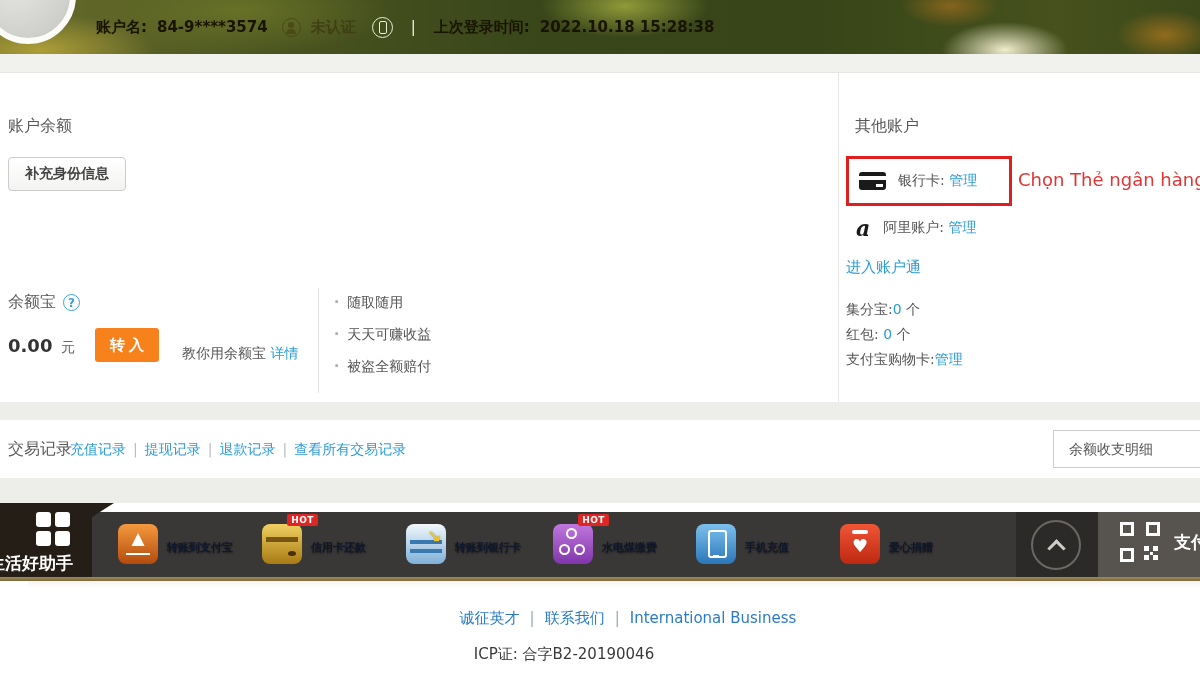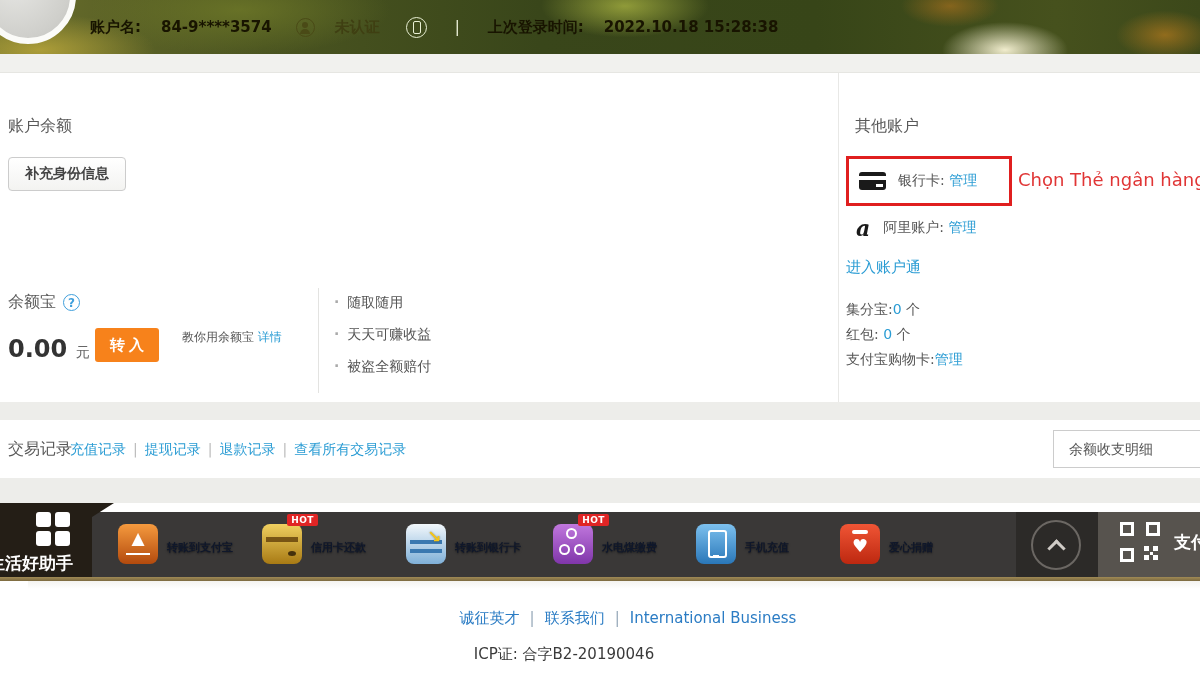--- a/index.html
+++ b/index.html
@@ -14,21 +14,21 @@
       radial-gradient(ellipse 70px 30px at 950px 6px, rgba(190,120,30,.55), rgba(190,120,30,0) 70%),
       radial-gradient(ellipse 70px 35px at 1165px 35px, rgba(200,130,30,.6), rgba(200,130,30,0) 70%),
       radial-gradient(ellipse 120px 45px at 625px 6px, rgba(180,190,70,.7), rgba(180,190,70,0) 70%),
       radial-gradient(ellipse 160px 50px at 40px 50px, rgba(190,170,60,.8), rgba(190,170,60,0) 72%),
       radial-gradient(ellipse 200px 60px at 240px 10px, rgba(110,120,40,.8), rgba(110,120,40,0) 75%),
       linear-gradient(90deg,#6a6e2c 0%,#4a5420 22%,#39461a 45%,#374518 68%,#46511d 88%,#3c481a 100%);
   }
   .avatar { position:absolute; left:-20px; top:-52px; width:96px; height:96px; border-radius:50%;
     background:radial-gradient(circle at 35% 35%, #e6e6e3, #cfcfcb 70%, #c2c2be);
     border:6px solid #fbfbf8; }
-  .topbar-row { position:absolute; left:90px; top:0; height:54px; display:flex; align-items:center; gap:20px; }
+  .topbar-row { position:absolute; left:96px; top:0; height:54px; display:flex; align-items:center; gap:10px; }
   .tb-dark { color:#181400; font-weight:bold; font-size:15px; }
   .tb-olive { color:#3f3f12; font-weight:bold; font-size:15px; }
   .tb-sep { color:#eef2dc; font-size:15px; margin:0 8px; }
   .person-icon { width:19px; height:19px; border:1.5px solid #4a4a16; border-radius:50%; position:relative; margin-left:4px; }
   .person-icon::before { content:""; position:absolute; left:5px; top:3px; width:6px; height:6px; border-radius:50%; background:#4a4a16; }
   .person-icon::after { content:""; position:absolute; left:3px; top:10px; width:10px; height:5px; border-radius:5px 5px 0 0; background:#4a4a16; }
   .phone-icon { width:21px; height:21px; border:1.5px solid #e9f0d4; border-radius:50%; position:relative; margin-left:6px; }
   .phone-icon::before { content:""; position:absolute; left:6px; top:3.5px; width:6px; height:11px; border:1.5px solid #e9f0d4; border-radius:2px; }
 
   
@@ -40,24 +40,24 @@
 
   .supplement-btn { position:absolute; left:8px; top:84px; padding:7px 16px; font-size:14px; font-weight:bold;
     color:#444; background:linear-gradient(180deg,#ffffff,#f3f3f1); border:1px solid #ccc; border-radius:4px; cursor:pointer; }
   .supplement-desc { position:absolute; left:8px; top:130px; font-size:14px; color:#555; }
   a.blue { color:#2a9cd4; text-decoration:none; cursor:pointer; }
 
   .yuebao-title { position:absolute; left:8px; top:219px; font-size:16px; color:#595959; display:flex; align-items:center; gap:7px; }
   .help-icon { display:inline-block; width:17px; height:17px; border:1.5px solid #3f9fdc; border-radius:50%;
     color:#3f9fdc; font-size:12px; font-weight:bold; text-align:center; line-height:16px; cursor:pointer; }
   .amount-row { position:absolute; left:8px; top:262px; font-size:14px; color:#666; }
-  .amount { font-size:24px; font-weight:bold; color:#333; margin-right:4px; }
+  .amount { font-size:18px; font-weight:bold; color:#333; margin-right:4px; }
   .transfer-btn { position:absolute; left:95px; top:255px; width:64px; height:34px; background:#f7821b; border:none;
     border-radius:3px; color:#fff; font-size:15px; font-weight:bold; cursor:pointer; }
-  .teach-row { position:absolute; left:182px; top:256px; font-size:12px; color:#555; }
+  .teach-row { position:absolute; left:182px; top:272px; font-size:14px; color:#555; }
   .v-divider { position:absolute; left:318px; top:215px; width:1px; height:105px; background:#e3e3e1; }
   .bullets { position:absolute; left:334px; top:221px; font-size:14px; color:#555; }
   .bullets div { margin-bottom:14px; }
   .bullets div::before { content:"·"; color:#aaa; margin-right:8px; font-weight:bold; }
 
   
   .redbox { position:absolute; left:846px; top:83px; width:166px; height:50px; border:3px solid #e01f1f;
     display:flex; align-items:center; padding-left:10px; gap:12px; }
   .bankcard-icon { width:27px; height:18px; background:#1a1a1a; border-radius:3px; position:relative; }
   .bankcard-icon::before { content:""; position:absolute; left:0; top:4px; width:27px; height:3.5px; background:#fff; }

